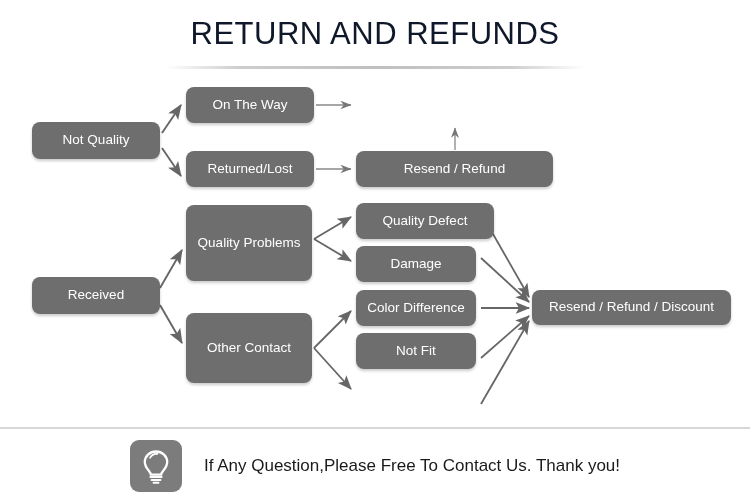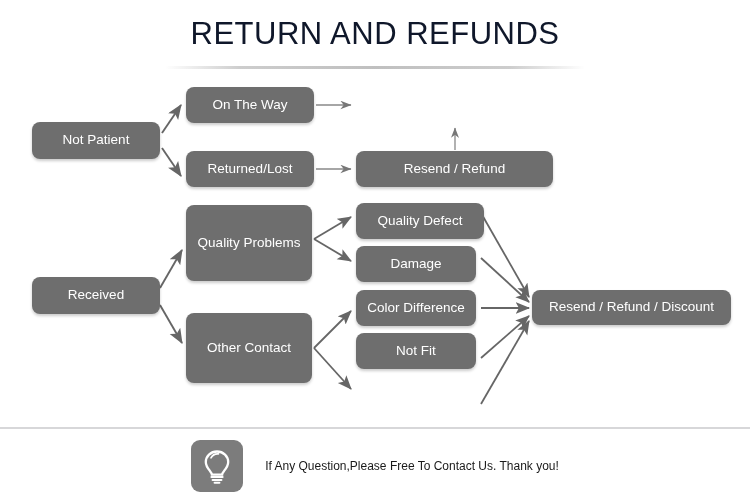--- a/index.html
+++ b/index.html
@@ -59,21 +59,21 @@
     position:absolute;left:0;top:438px;width:750px;height:55px;
     display:flex;align-items:center;justify-content:center;
   }
   .bulb-box{
     width:52px;height:52px;border-radius:9px;background:#7c7c7c;
     display:flex;align-items:center;justify-content:center;
     flex:0 0 auto;
   }
   .footer-text{
     margin-left:22px;
-    font-size:12px;
+    font-size:17px;
     color:#1a1a1a;
     white-space:nowrap;
     text-align:center;
   }
 </style>
 </head>
 <body>
 
 <div id="stage">
 
@@ -112,31 +112,31 @@
 
     <line x1="314" y1="348" x2="351" y2="389" stroke="#666666" stroke-width="1.8" marker-end="url(#ah)"></line>
 
     <line x1="481" y1="213" x2="529" y2="297" stroke="#666666" stroke-width="1.8" marker-end="url(#ah)"></line>
     <line x1="481" y1="258" x2="529" y2="302" stroke="#666666" stroke-width="1.8" marker-end="url(#ah)"></line>
     <line x1="481" y1="308" x2="529" y2="308" stroke="#666666" stroke-width="1.8" marker-end="url(#ah)"></line>
     <line x1="481" y1="358" x2="529" y2="316" stroke="#666666" stroke-width="1.8" marker-end="url(#ah)"></line>
     <line x1="481" y1="404" x2="529" y2="321" stroke="#666666" stroke-width="1.8" marker-end="url(#ah)"></line>
   </svg>
 
-  <div class="node" style="left:32px;top:122px;width:128px;height:37px;">Not Patient</div>
+  <div class="node" style="left:32px;top:122px;width:128px;height:37px;">Not Quality</div>
   <div class="node" style="left:32px;top:277px;width:128px;height:37px;">Received</div>
 
   <div class="node" style="left:186px;top:87px;width:128px;height:36px;">On The Way</div>
   <div class="node" style="left:186px;top:151px;width:128px;height:36px;">Returned/Lost</div>
   <div class="node" style="left:186px;top:205px;width:126px;height:76px;">Quality Problems</div>
   <div class="node" style="left:186px;top:313px;width:126px;height:70px;">Other Contact</div>
 
   <div class="node" style="left:356px;top:151px;width:197px;height:36px;">Resend / Refund</div>
 
-  <div class="node" style="left:356px;top:203px;width:128px;height:36px;">Quality Defect</div>
+  <div class="node" style="left:356px;top:203px;width:138px;height:36px;">Quality Defect</div>
   <div class="node" style="left:356px;top:246px;width:120px;height:36px;">Damage</div>
   <div class="node" style="left:356px;top:333px;width:120px;height:36px;">Not Fit</div>
   <div class="node" style="left:356px;top:290px;width:120px;height:36px;">Color Difference</div>
 
   <div class="node" style="left:532px;top:290px;width:199px;height:35px;">Resend / Refund / Discount</div>
 
   <div class="footer-divider"></div>
 
   <div class="footer">
     <div class="bulb-box">

